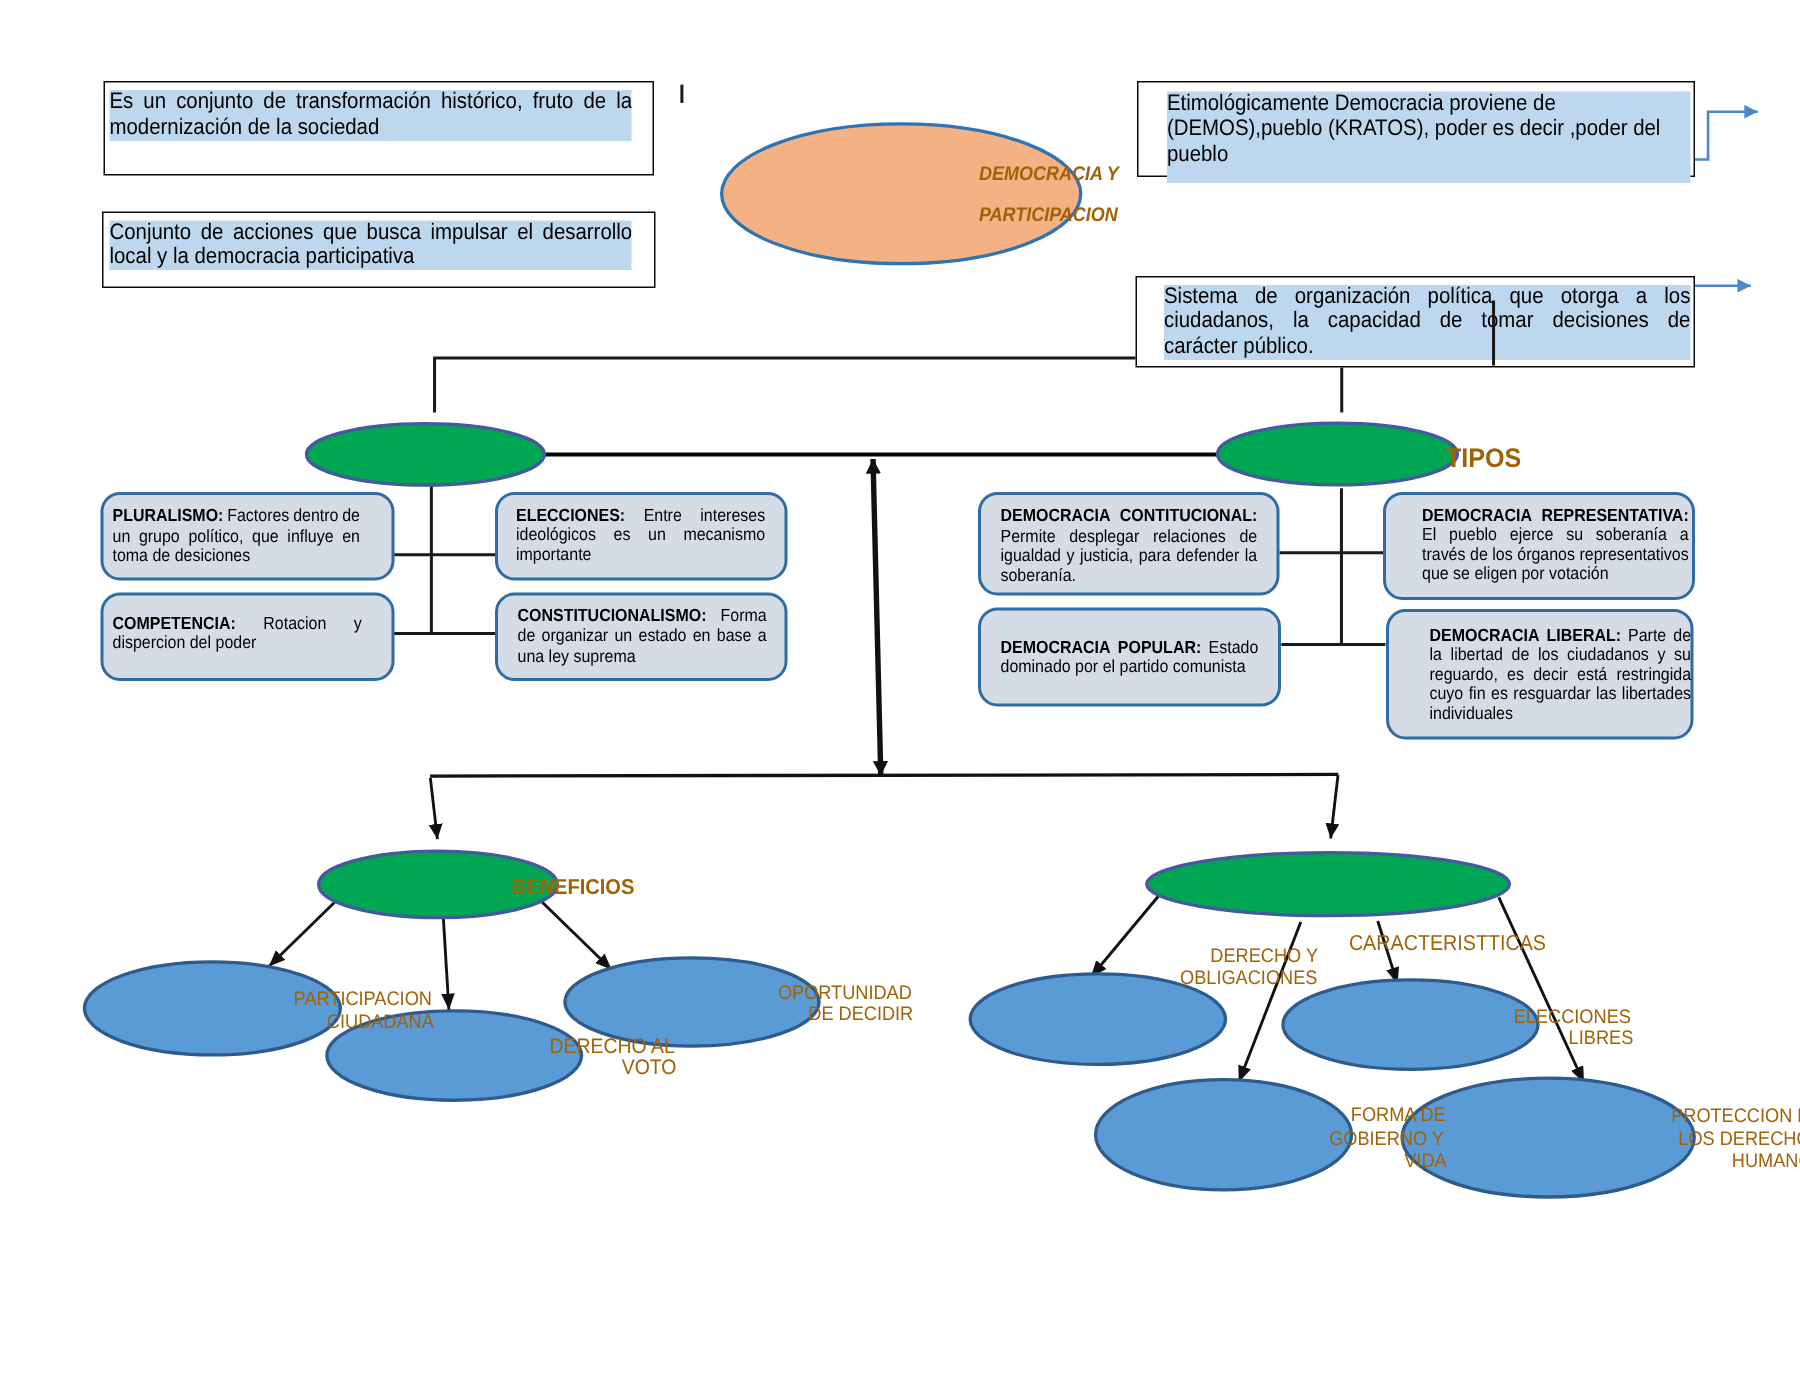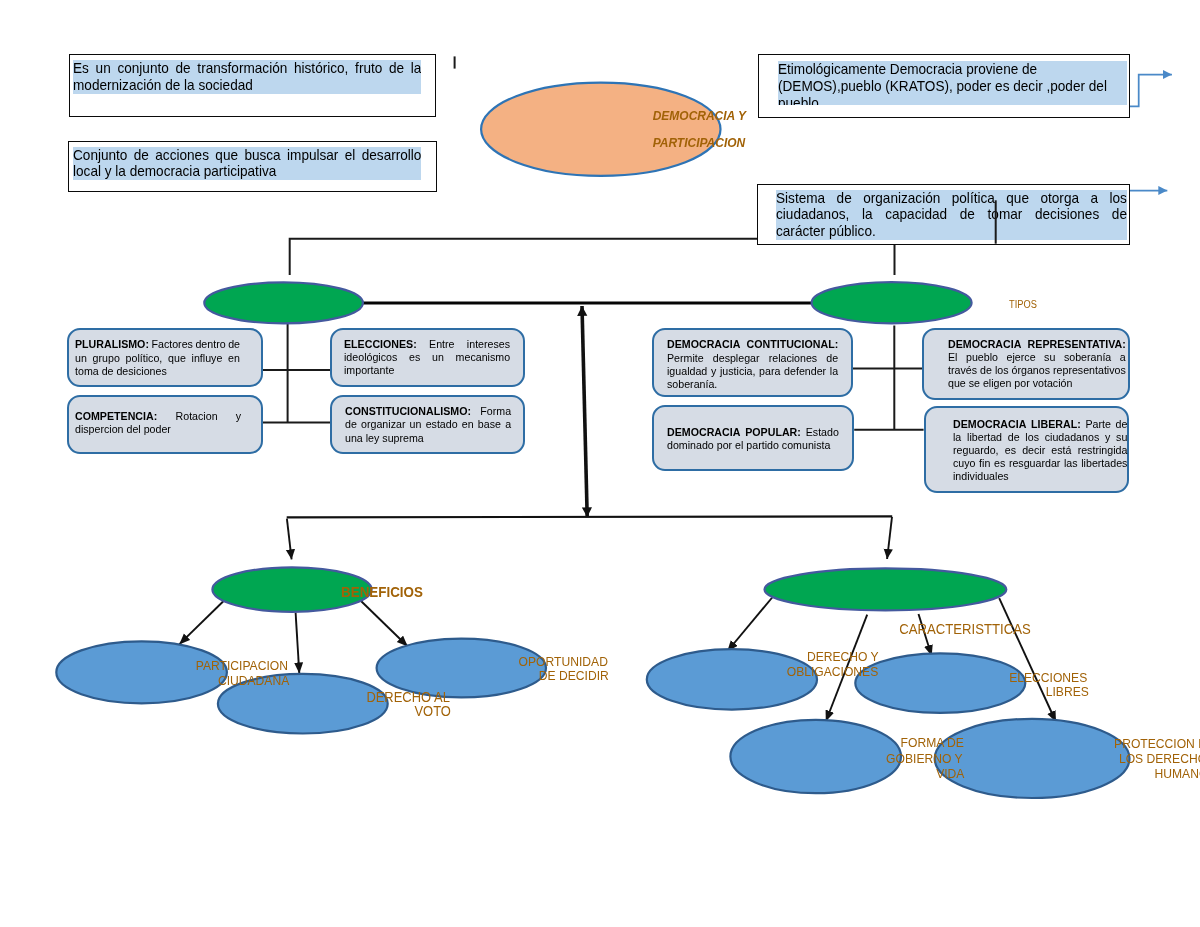--- a/index.html
+++ b/index.html
@@ -95,21 +95,21 @@
 </div>
 <div class="defbox" style="left:68.2px;top:141.2px;width:368.9px;height:50.8px;">
  <div class="hlwrap" style="left:3.8px;top:4.4px;width:348.5px;height:33.8px;">
   <div class="inner" style="width:382.97px;line-height:16.9px;">
    <div class="ln just"><span>Conjunto</span><span>de</span><span>acciones</span><span>que</span><span>busca</span><span>impulsar</span><span>el</span><span>desarrollo</span></div>
    <div class="ln left"><span>local </span><span>y </span><span>la </span><span>democracia </span><span>participativa</span></div>
   </div>
  </div>
 </div>
 <div class="defbox" style="left:757.9px;top:54.1px;width:372.3px;height:63.8px;">
- <div class="hlwrap" style="left:19.4px;top:5.9px;width:348.5px;height:44px;">
+ <div class="hlwrap" style="left:19.4px;top:5.9px;width:348.5px;height:61px;">
   <div class="inner" style="width:382.97px;line-height:16.9px;">
    <div class="ln left"><span>Etimológicamente </span><span>Democracia </span><span>proviene </span><span>de</span></div>
    <div class="ln left"><span>(DEMOS),pueblo </span><span>(KRATOS), </span><span>poder </span><span>es </span><span>decir </span><span>,poder </span><span>del</span></div>
    <div class="ln left"><span>pueblo</span></div>
   </div>
  </div>
 </div>
 <div class="defbox" style="left:756.5px;top:146.0px;width:373.6px;height:61.1px;margin-top:38px;">
  <div class="hlwrap" style="left:18.2px;top:4.5px;width:351px;height:50.7px;">
   <div class="inner" style="width:385.71px;line-height:16.9px;">
@@ -177,42 +177,42 @@
   <div class="ln left"><span>individuales</span></div>
  </div>
 </div>
 <svg id="overlay" style="position:absolute;left:0;top:0;width:1200px;height:927px;pointer-events:none;" viewBox="0 0 1200 927" xmlns="http://www.w3.org/2000/svg">
  <line x1="995.7" y1="200.3" x2="995.7" y2="243.7" stroke="#1a1a1a" stroke-width="2"></line>
 </svg>
 <div class="elabel" style="left:450.29999999999995px;top:102.0px;width:300px;font-size:13.2px;font-weight:bold;font-style:italic;line-height:27.0px;">
  <div class="eline"><span style="display:inline-block;transform:scaleX(0.909);transform-origin:center;">DEMOCRACIA Y</span></div>
  <div class="eline"><span style="display:inline-block;transform:scaleX(0.909);transform-origin:center;">PARTICIPACION</span></div>
 </div>
-<div class="elabel" style="left:738px;top:296.1px;width:300px;font-size:10px;font-weight:normal;font-style:normal;line-height:18.6px;">
+<div class="elabel" style="left:716px;top:296.1px;width:300px;font-size:18px;font-weight:bold;font-style:normal;line-height:18.6px;">
  <div class="eline"><span style="display:inline-block;transform:scaleX(0.928);transform-origin:center;">TIPOS</span></div>
 </div>
 <div class="elabel" style="left:126px;top:583.3px;width:300px;font-size:14.4px;font-weight:bold;font-style:normal;line-height:18.6px;">
  <div class="eline"><span style="display:inline-block;transform:scaleX(0.93);transform-origin:center;">BENEFICIOS</span></div>
 </div>
 <div class="elabel" style="left:736.9px;top:582.5px;width:300px;font-size:14.4px;font-weight:normal;font-style:normal;line-height:18.6px;margin-top:37px;">
  <div class="eline"><span style="display:inline-block;transform:scaleX(0.913);transform-origin:center;">CARACTERISTTICAS</span></div>
 </div>
 <div class="elabel" style="left:-8.099999999999994px;top:659.3px;width:300px;font-size:13.1px;font-weight:normal;font-style:normal;line-height:14.5px;">
  <div class="eline"><span style="display:inline-block;transform:scaleX(0.925);transform-origin:center;">PARTICIPACION</span></div>
  <div class="eline"><span style="display:inline-block;transform:scaleX(0.925);transform-origin:center;">CIUDADANA</span></div>
 </div>
 <div class="elabel" style="left:152.89999999999998px;top:689.5px;width:300px;font-size:14px;font-weight:normal;font-style:normal;line-height:14.2px;">
  <div class="eline"><span style="display:inline-block;transform:scaleX(0.925);transform-origin:center;">DERECHO AL</span></div>
  <div class="eline"><span style="display:inline-block;transform:scaleX(0.925);transform-origin:center;">VOTO</span></div>
 </div>
 <div class="elabel" style="left:311.6px;top:654.8px;width:300px;font-size:13.1px;font-weight:normal;font-style:normal;line-height:14.6px;">
  <div class="eline"><span style="display:inline-block;transform:scaleX(0.925);transform-origin:center;">OPORTUNIDAD</span></div>
  <div class="eline"><span style="display:inline-block;transform:scaleX(0.925);transform-origin:center;">DE DECIDIR</span></div>
 </div>
-<div class="elabel" style="left:581.8px;top:650px;width:300px;font-size:13.1px;font-weight:normal;font-style:normal;line-height:14.6px;">
+<div class="elabel" style="left:581.8px;top:630px;width:300px;font-size:13.1px;font-weight:normal;font-style:normal;line-height:14.6px;">
  <div class="eline"><span style="display:inline-block;transform:scaleX(0.925);transform-origin:center;">DERECHO Y</span></div>
  <div class="eline"><span style="display:inline-block;transform:scaleX(0.925);transform-origin:center;">OBLIGACIONES</span></div>
 </div>
 <div class="elabel" style="left:666.0px;top:735.4px;width:300px;font-size:13.1px;font-weight:normal;font-style:normal;line-height:15.15px;">
  <div class="eline"><span style="display:inline-block;transform:scaleX(0.925);transform-origin:center;">FORMA DE</span></div>
  <div class="eline"><span style="display:inline-block;transform:scaleX(0.925);transform-origin:center;">GOBIERNO Y</span></div>
  <div class="eline"><span style="display:inline-block;transform:scaleX(0.925);transform-origin:center;">VIDA</span></div>
 </div>
 <div class="elabel" style="left:790.2px;top:670.5px;width:300px;font-size:13.1px;font-weight:normal;font-style:normal;line-height:14.7px;">
  <div class="eline"><span style="display:inline-block;transform:scaleX(0.925);transform-origin:center;">ELECCIONES</span></div>

